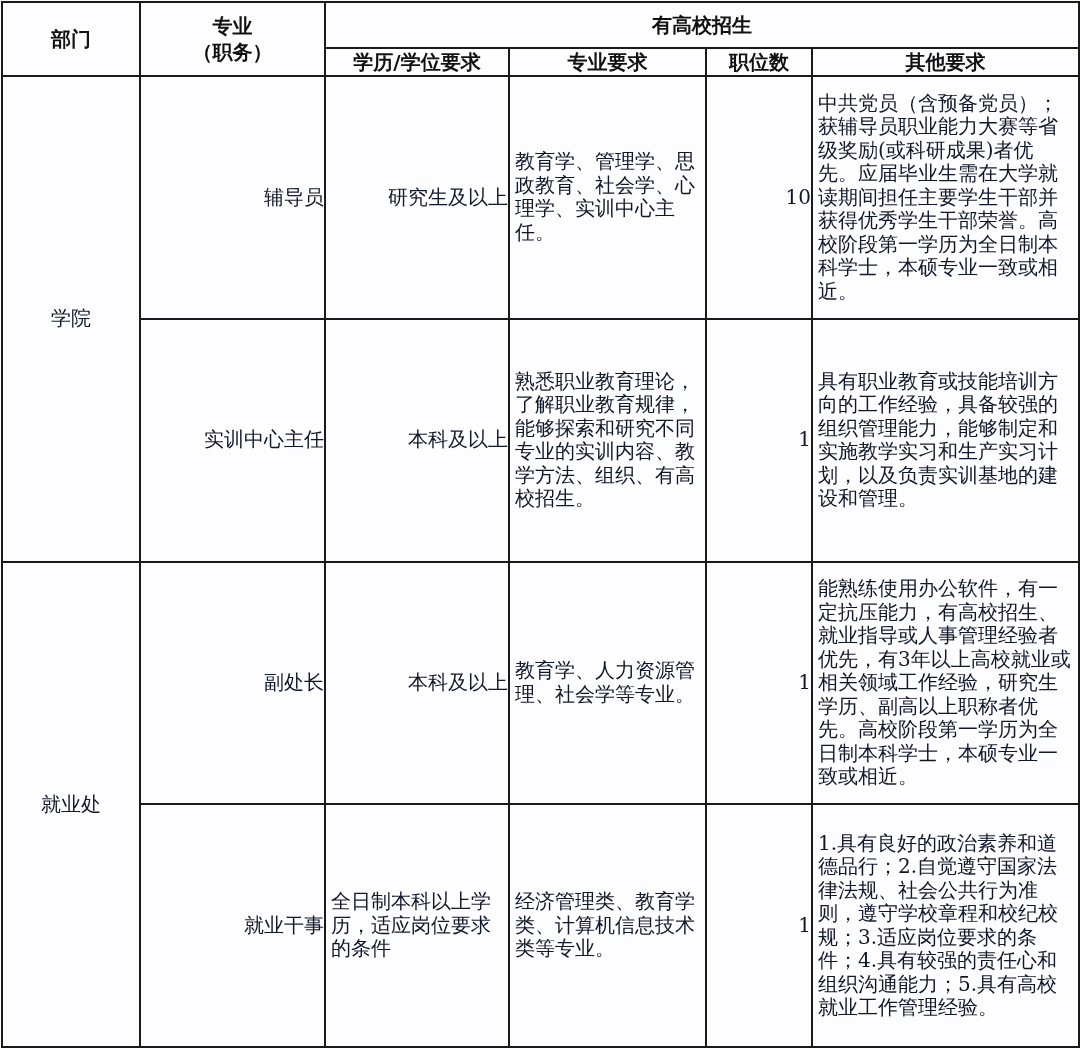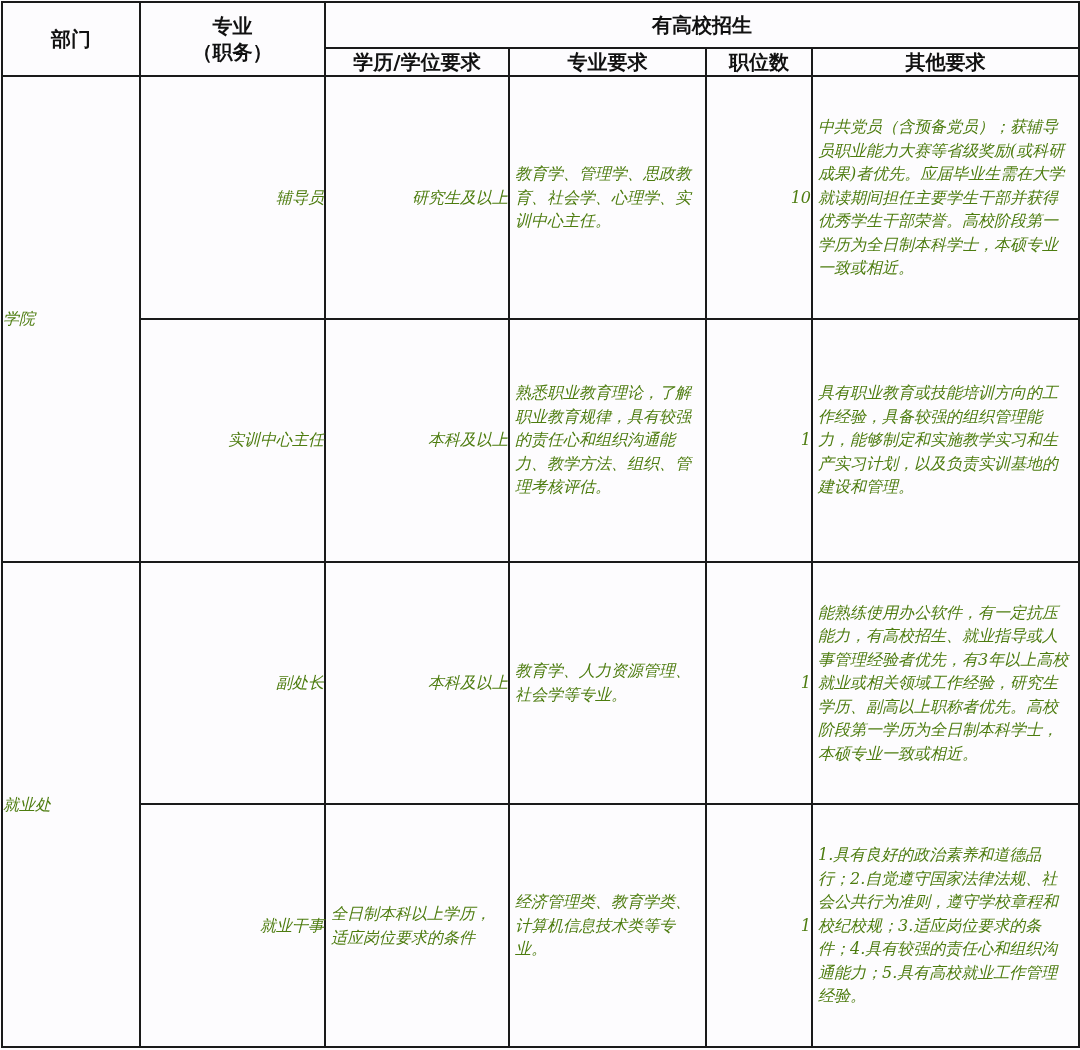--- a/index.html
+++ b/index.html
@@ -31,28 +31,27 @@
     }
     .req-table th {
       font-family: "DejaVu Sans", "Liberation Sans", sans-serif;
       font-weight: bold;
       font-size: 20px;
       color: #111;
       text-align: center;
       line-height: 26px;
     }
     .req-table td {
-      font-size: 16px;
+      font-size: 20px;
       line-height: 23.5px;
-      color: #4d7c0f;
-      font-style: italic;
+      color: #0f172a;
     }
     td.center { text-align: right; }
     td.left { text-align: left; padding: 0 6px 0 5px; }
-    td.dept { text-align: left; }
+    td.dept { text-align: center; }
     .hdr-group { height: 46px; }
     .hdr-sub { height: 28px; }
     tr.data-row { height: 238px; }
     .cell-text { display: block; word-break: break-all; }
   </style>
 </head>
 <body>
 
 <table class="req-table">
   <colgroup>
@@ -90,21 +89,21 @@
         </td>
       <td class="center">10</td>
       <td class="left">
           <span class="cell-text">中共党员（含预备党员）；获辅导员职业能力大赛等省级奖励(或科研成果)者优先。应届毕业生需在大学就读期间担任主要学生干部并获得优秀学生干部荣誉。高校阶段第一学历为全日制本科学士，本硕专业一致或相近。</span>
         </td>
     </tr>
     <tr class="data-row">
       <td class="center">实训中心主任</td>
       <td class="center">本科及以上</td>
       <td class="left">
-          <span class="cell-text">熟悉职业教育理论，了解职业教育规律，具有较强的责任心和组织沟通能力、教学方法、组织、管理考核评估。</span>
+          <span class="cell-text">熟悉职业教育理论，了解职业教育规律，能够探索和研究不同专业的实训内容、教学方法、组织、有高校招生。</span>
         </td>
       <td class="center">1</td>
       <td class="left">
           <span class="cell-text">具有职业教育或技能培训方向的工作经验，具备较强的组织管理能力，能够制定和实施教学实习和生产实习计划，以及负责实训基地的建设和管理。</span>
         </td>
     </tr>
 
     <tr class="data-row">
       <td rowspan="2" class="dept">就业处</td>
       <td class="center">副处长</td>

